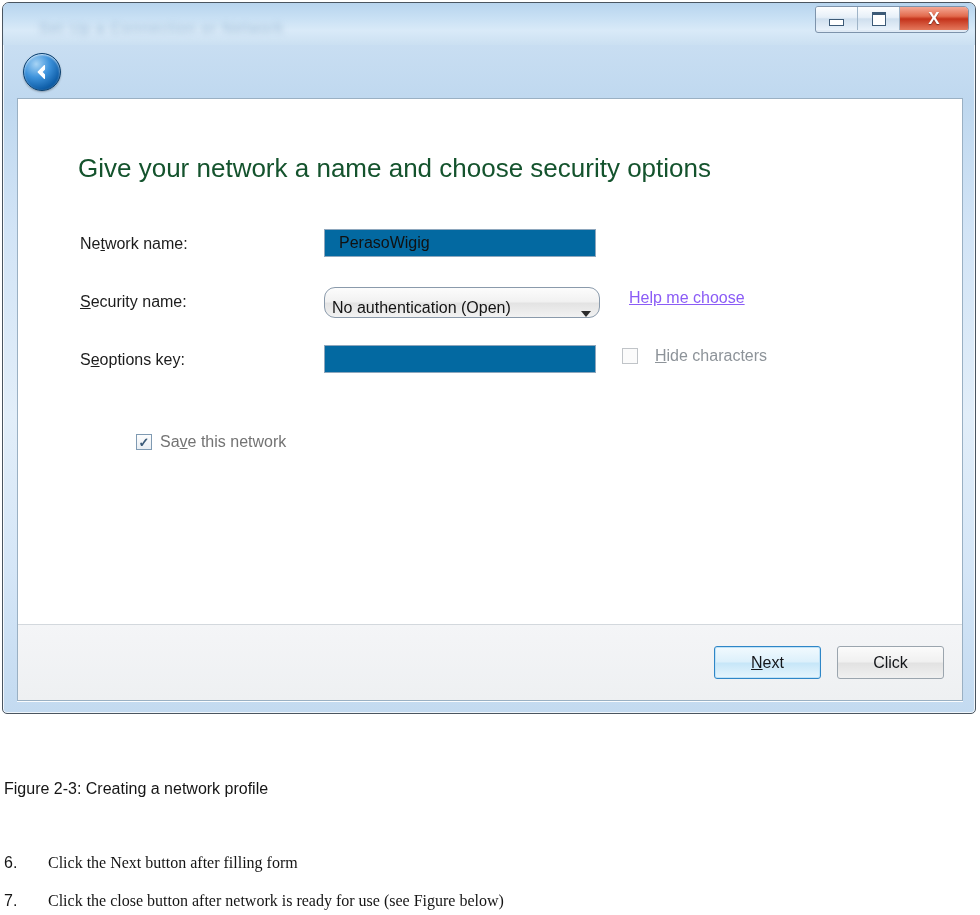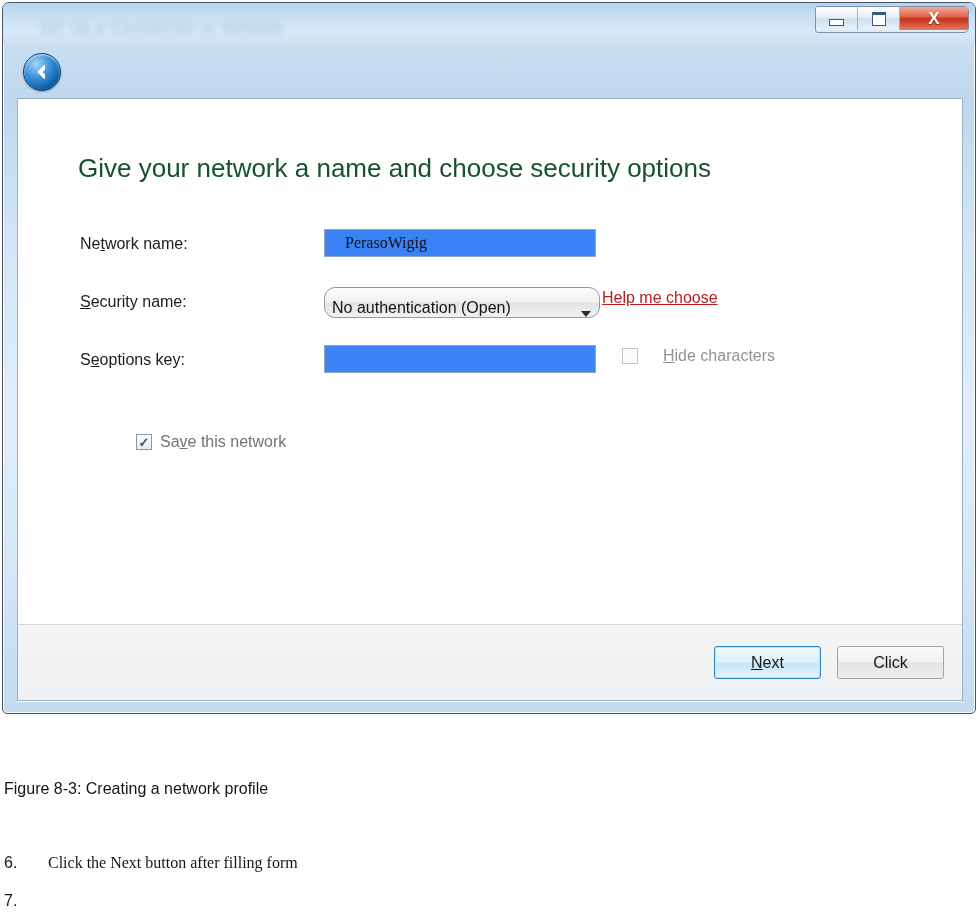--- a/index.html
+++ b/index.html
@@ -193,25 +193,25 @@
   .row-label .acc { text-decoration: underline; }
 
   .textbox {
     position: absolute;
     left: 306px;
     top: 2px;
     width: 272px;
     height: 28px;
     box-sizing: border-box;
     border: 1px solid #8ea7bd;
-    background: #3b82f6;
+    background: #0369a1;
     font-size: 16px;
     color: #111111;
-    padding: 2px 20px;
-    font-family: Liberation Serif, serif;
+    padding: 2px 14px;
+    font-family: Liberation Sans, sans-serif;
     outline: none;
     line-height: 24px;
   }
 
   .combo {
     position: absolute;
     left: 306px;
     top: 2px;
     width: 276px;
     height: 31px;
@@ -238,36 +238,36 @@
   }
   .tri-down {
     width: 0; height: 0;
     border-left: 5px solid transparent;
     border-right: 5px solid transparent;
     border-top: 6px solid #2b2b2b;
   }
 
   .helplink {
     position: absolute;
-    left: 584px;
+    left: 611px;
     top: 4px;
     font-size: 16px;
-    color: #b91c1c;
+    color: #8b5cf6;
     text-decoration: underline;
     white-space: nowrap;
     cursor: pointer;
   }
 
   .checkrow {
     position: absolute;
     left: 604px;
     top: 4px;
     display: flex;
     align-items: center;
-    gap: 25px;
+    gap: 17px;
     white-space: nowrap;
   }
   .cb {
     width: 16px;
     height: 16px;
     box-sizing: border-box;
     border: 1px solid #9aa3ac;
     background: #ffffff;
     display: flex;
     align-items: center;
@@ -454,27 +454,28 @@
             <span>ext</span>
           </div>
         <div class="btn">Click</div>
       </div>
 
     </div>
   </div>
 
   <div class="doc">
 
-    <div class="figcap">Figure 8-3: Creating a network profile</div>
+    <div class="figcap">Figure 2-3: Creating a network profile</div>
 
     <div class="steps">
       <div class="step">
         <span class="step-num">6.</span>
         <span class="step-text">Click the Next button after filling form</span>
       </div>
       <div class="step">
         <span class="step-num">7.</span>
+        <span class="step-text">Click the close button after network is ready for use (see Figure below)</span>
       </div>
     </div>
 
   </div>
 
 </div>
 
 </body></html>

